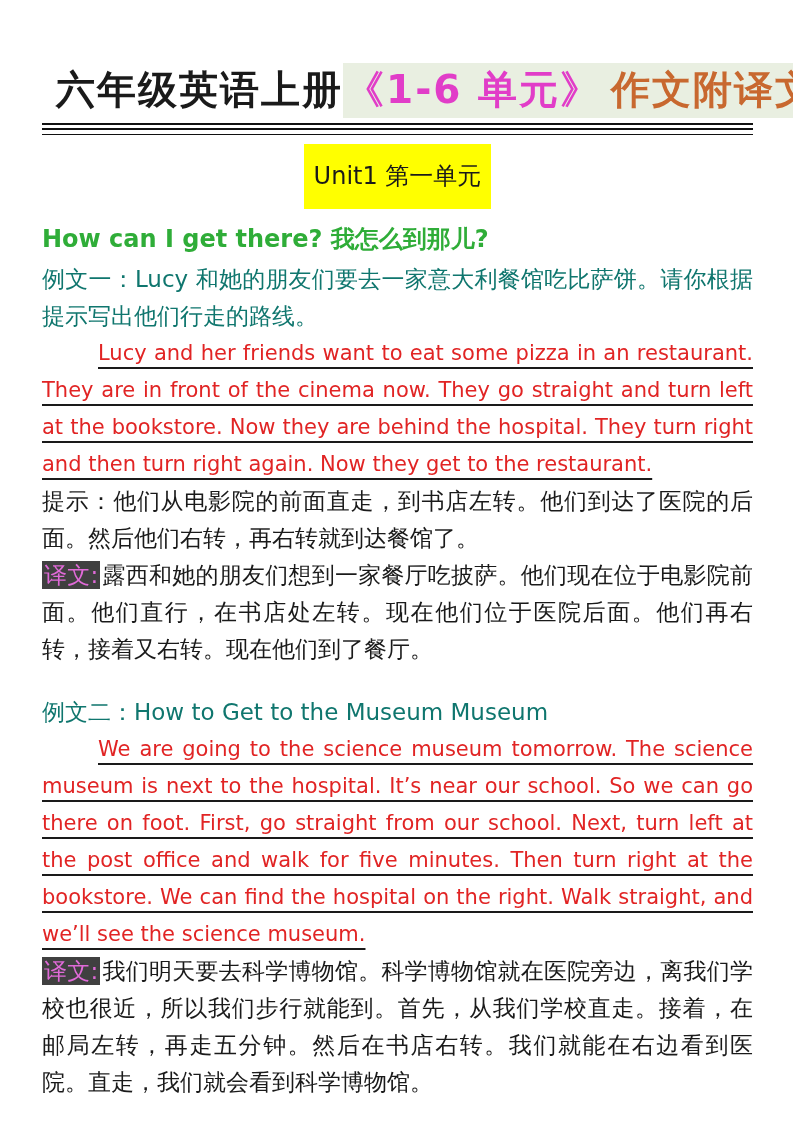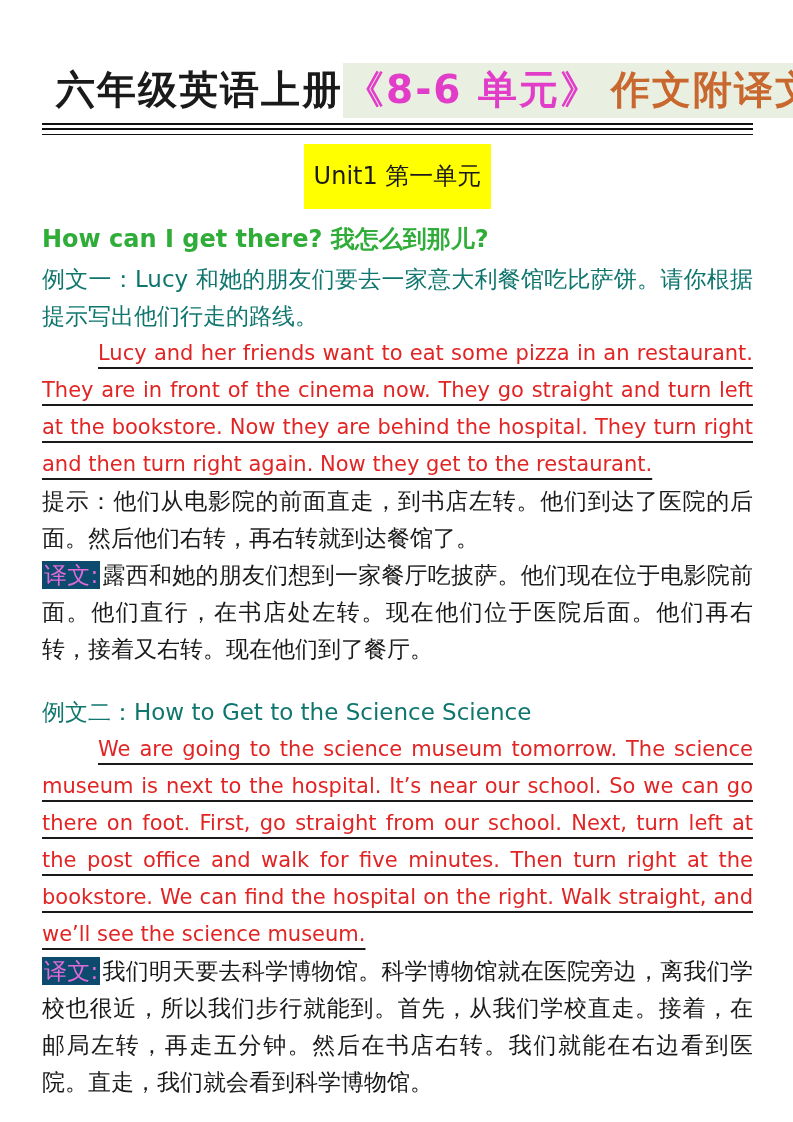--- a/index.html
+++ b/index.html
@@ -62,32 +62,32 @@
   .black { color: #1a1a1a; }
   .eng   { color: #e12424; font-size: 21px; text-indent: 56px; }
   .eng .essay-underline {
     text-decoration: underline;
     text-decoration-color: #1a1a1a;
     text-decoration-thickness: 1.5px;
     text-underline-offset: 7px;
   }
   .yiwen-label {
     color: #e06ad8;
-    background: #0c4a6e;
+    background: #404040;
     padding: 1px 2px;
     margin-right: 2px;
   }
   .ex2-gap { margin-top: 26px; }
 </style>
 </head>
 <body>
 
 <div class="page">
 
-  <h1 class="doc-title"><span>六年级英语上册</span><span class="title-hl"><span class="t-magenta">《8-6 单元》</span><span class="t-orange">作文附译文</span></span></h1>
+  <h1 class="doc-title"><span>六年级英语上册</span><span class="title-hl"><span class="t-magenta">《1-6 单元》</span><span class="t-orange">作文附译文</span></span></h1>
 
   <div class="title-rules">
     <div class="rule r1"></div>
     <div class="rule r2"></div>
     <div class="rule r3"></div>
   </div>
 
   <div class="unit-line">
     <span class="unit-hl">Unit1 第一单元</span>
   </div>
@@ -95,19 +95,19 @@
   <h2 class="lesson-heading">How can I get there?  我怎么到那儿?</h2>
 
   <p class="para blue">例文一：Lucy 和她的朋友们要去一家意大利餐馆吃比萨饼。请你根据提示写出他们行走的路线。</p>
 
   <p class="para eng"><span class="essay-underline">Lucy and her friends want to eat some pizza in an restaurant. They are in front of the cinema now. They go straight and turn left at the bookstore. Now they are behind the hospital. They turn right and then turn right again. Now they get to the restaurant. </span></p>
 
   <p class="para black">提示：他们从电影院的前面直走，到书店左转。他们到达了医院的后面。然后他们右转，再右转就到达餐馆了。</p>
 
   <p class="para black"><span class="yiwen-label">译文:</span><span>露西和她的朋友们想到一家餐厅吃披萨。他们现在位于电影院前面。他们直行，在书店处左转。现在他们位于医院后面。他们再右转，接着又右转。现在他们到了餐厅。</span></p>
 
-  <p class="para blue ex2-gap">例文二：How to Get to the Science Science</p>
+  <p class="para blue ex2-gap">例文二：How to Get to the Museum Museum</p>
 
   <p class="para eng"><span class="essay-underline">We are going to the science museum tomorrow. The science museum is next to the hospital. It’s near our school. So we can go there on foot. First, go straight from our school. Next, turn left at the post office and walk for five minutes. Then turn right at the bookstore. We can find the hospital on the right. Walk straight, and we’ll see the science museum.</span></p>
 
   <p class="para black"><span class="yiwen-label">译文:</span><span>我们明天要去科学博物馆。科学博物馆就在医院旁边，离我们学校也很近，所以我们步行就能到。首先，从我们学校直走。接着，在邮局左转，再走五分钟。然后在书店右转。我们就能在右边看到医院。直走，我们就会看到科学博物馆。</span></p>
 
 </div>
 
 </body></html>

